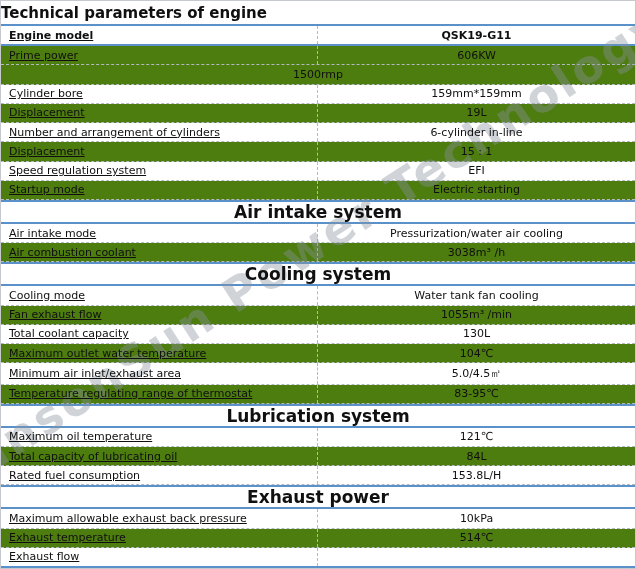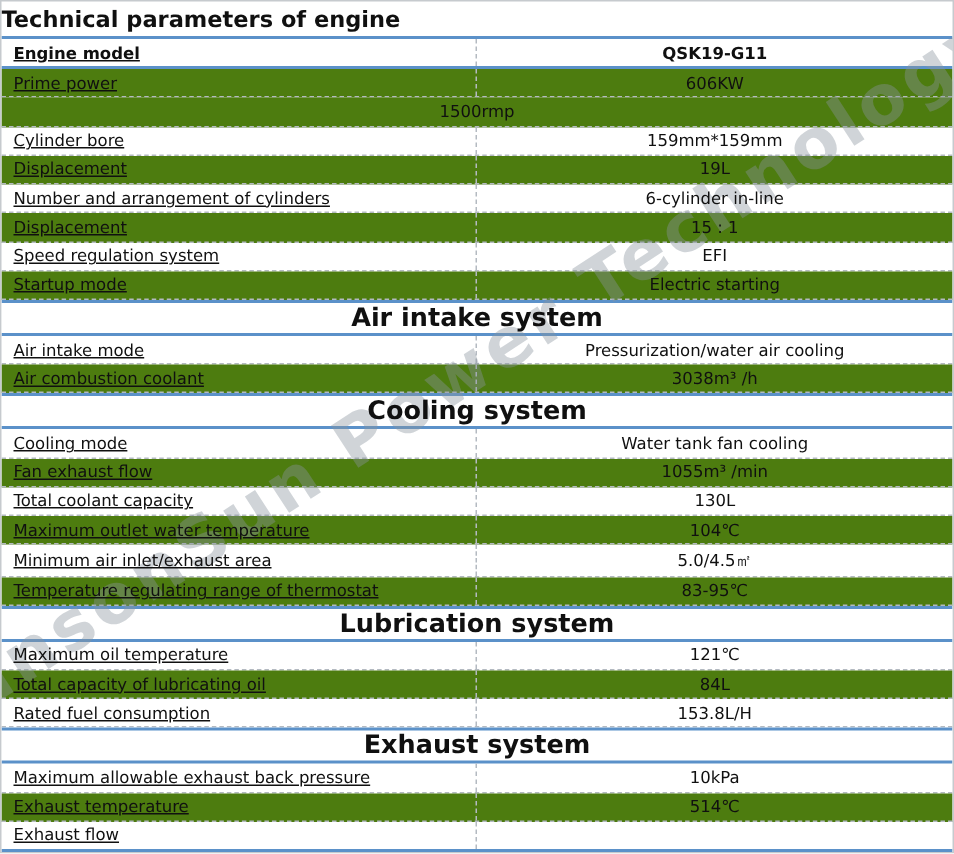--- a/index.html
+++ b/index.html
@@ -220,21 +220,21 @@
   <div class="row">
     <div class="cell label">
         <span class="txt">Rated fuel consumption</span>
       </div>
     <div class="cell value">
         <span class="txt">153.8L/H</span>
       </div>
   </div>
 
   <div class="row section-head">
-    <span class="txt">Exhaust system</span>
+    <span class="txt">Exhaust power</span>
   </div>
   <div class="row">
     <div class="cell label">
         <span class="txt">Maximum allowable exhaust back pressure</span>
       </div>
     <div class="cell value">
         <span class="txt">10kPa</span>
       </div>
   </div>
   <div class="row alt">

